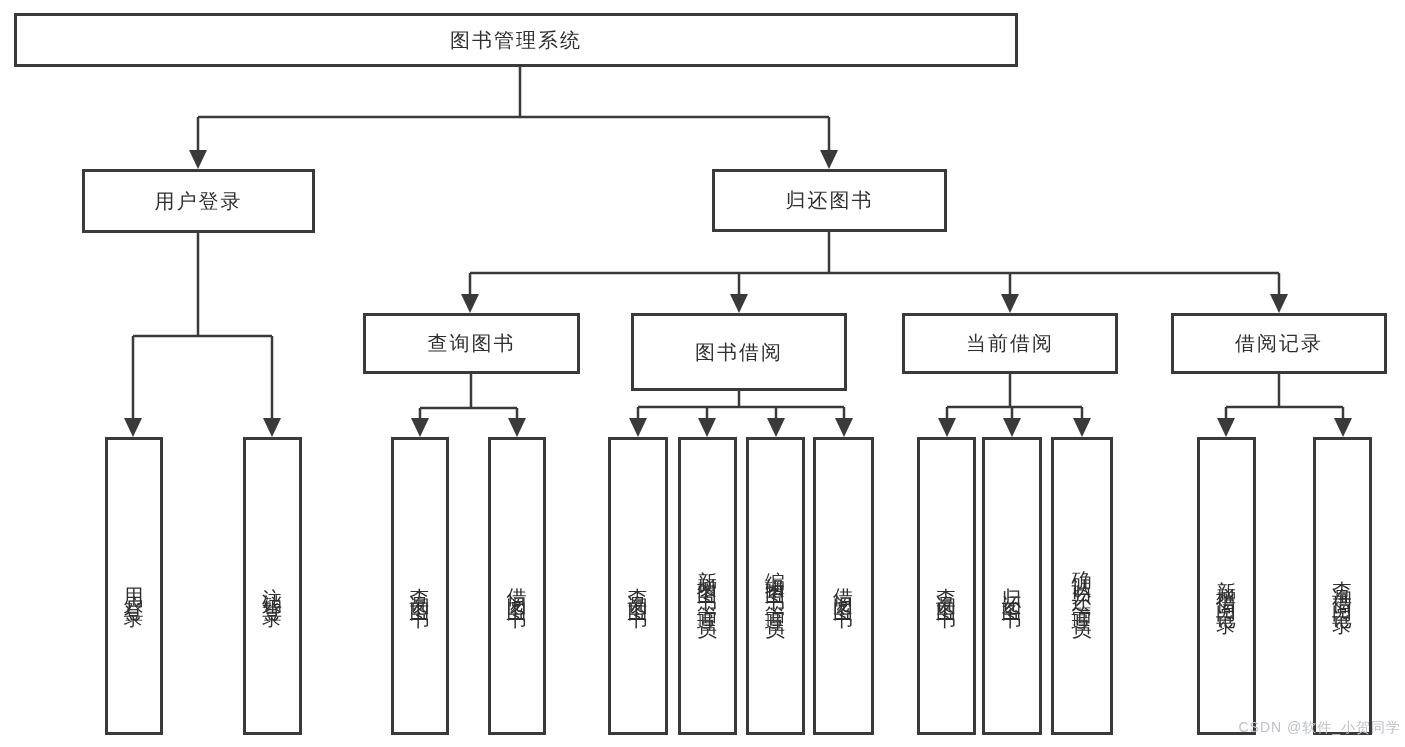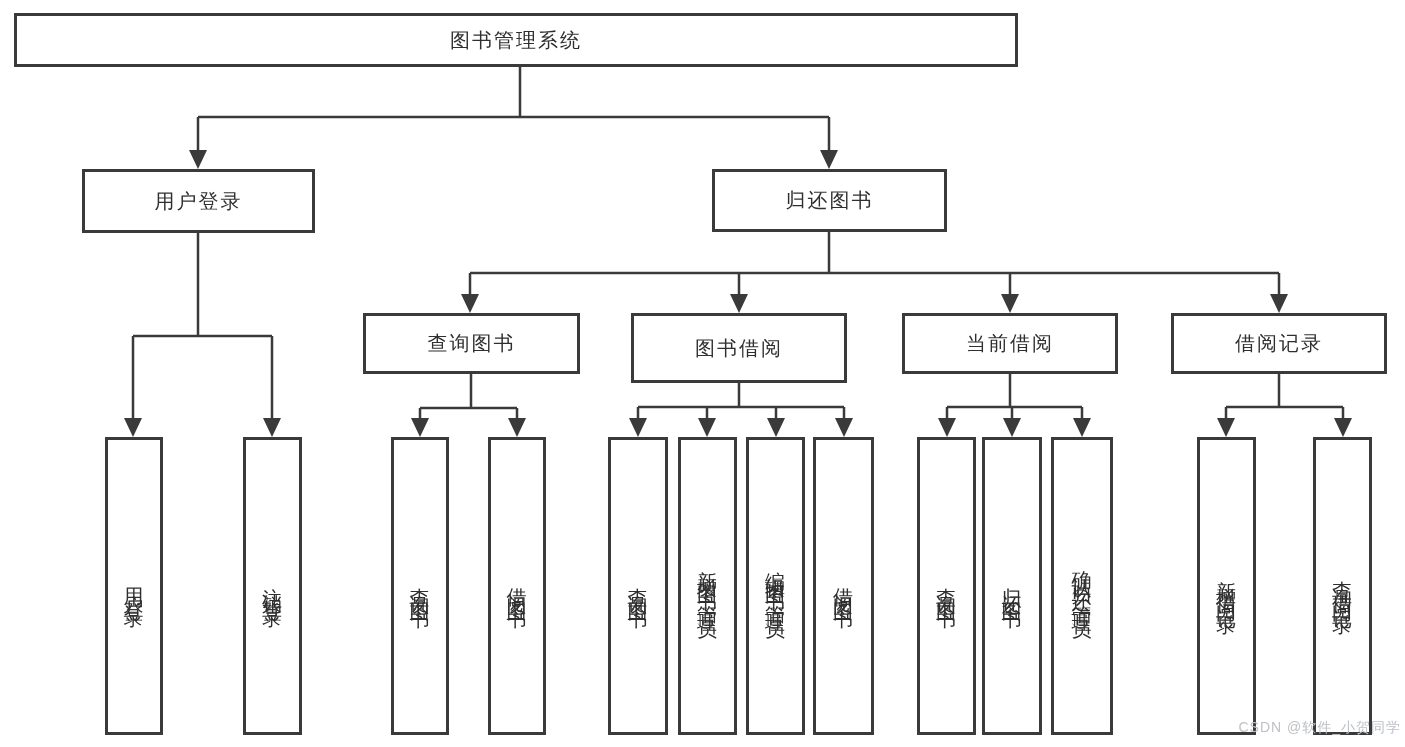--- a/index.html
+++ b/index.html
@@ -104,21 +104,21 @@
   <div class="box h" style="left:82px;top:169px;width:233px;height:64px">
     <span>用户登录</span>
   </div>
   <div class="box h" style="left:712px;top:169px;width:235px;height:63px">
     <span>归还图书</span>
   </div>
 
   <div class="box h" style="left:363px;top:313px;width:217px;height:61px">
     <span>查询图书</span>
   </div>
-  <div class="box h" style="left:631px;top:313px;width:216px;height:70px">
+  <div class="box h" style="left:631px;top:313px;width:216px;height:78px">
     <span>图书借阅</span>
   </div>
   <div class="box h" style="left:1171px;top:313px;width:216px;height:61px">
     <span>借阅记录</span>
   </div>
   <div class="box h" style="left:902px;top:313px;width:216px;height:61px">
     <span>当前借阅</span>
   </div>
 
   <div class="box v" style="left:105px;top:437px;width:58px;height:298px">

